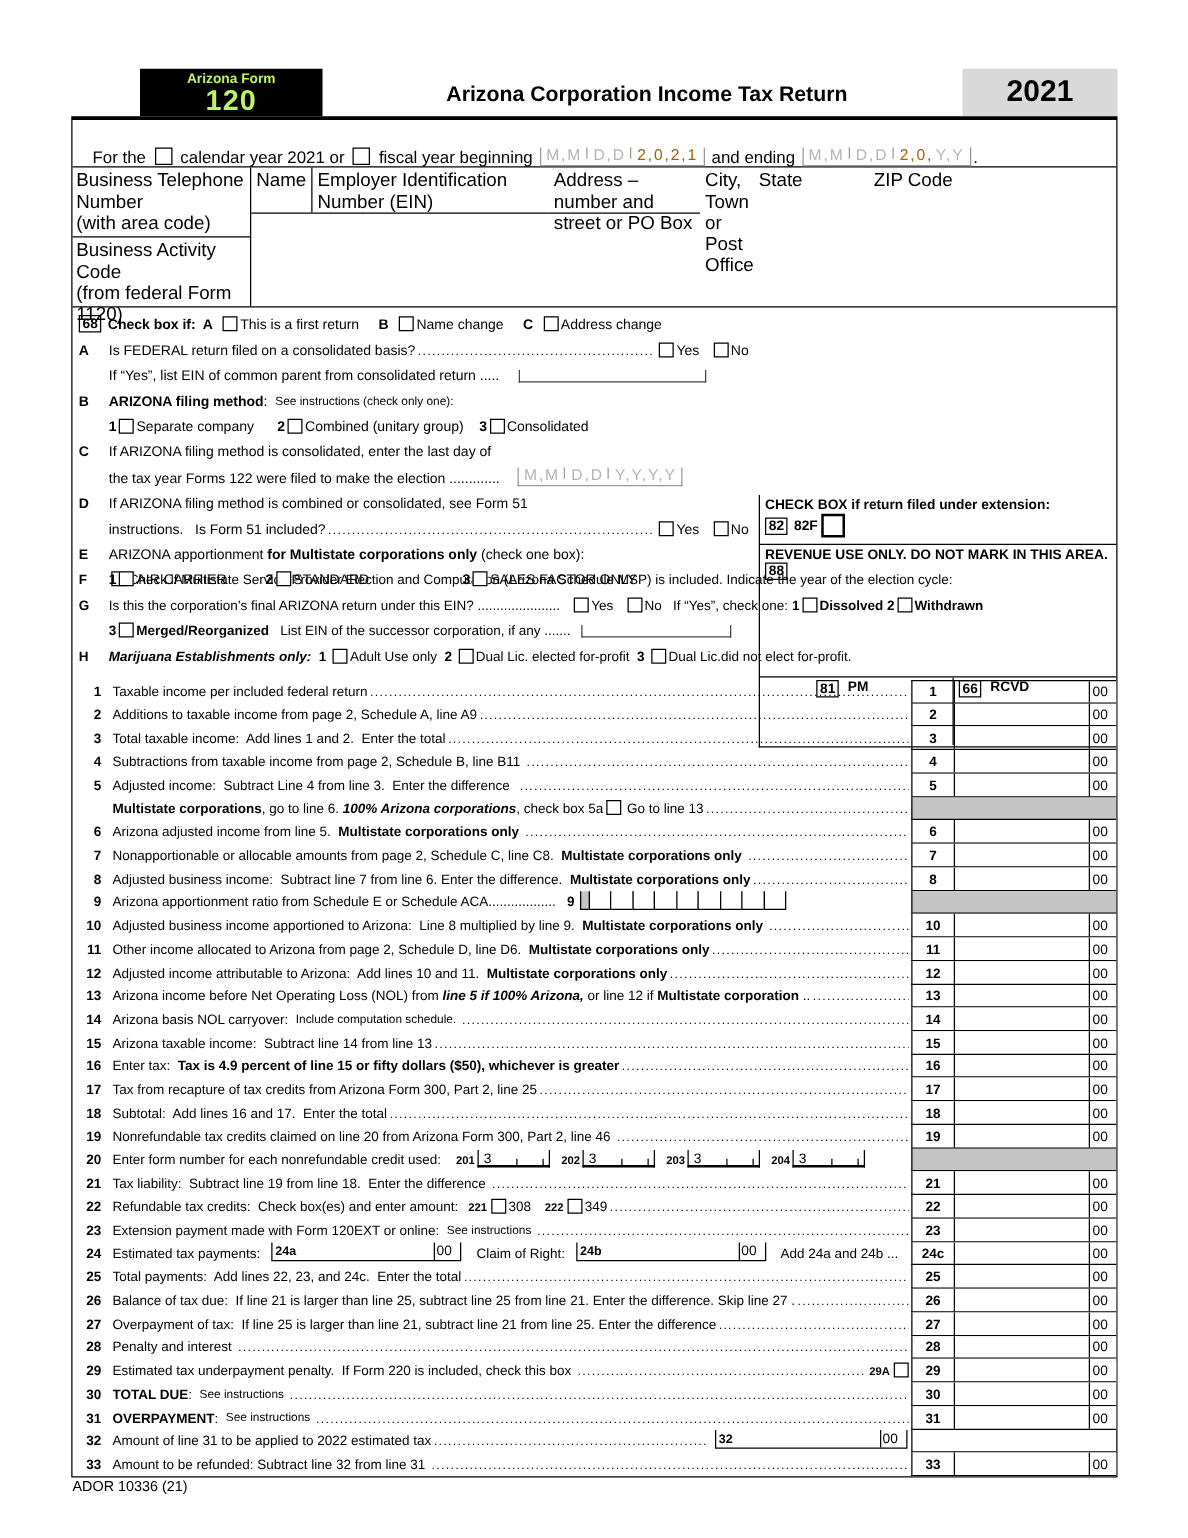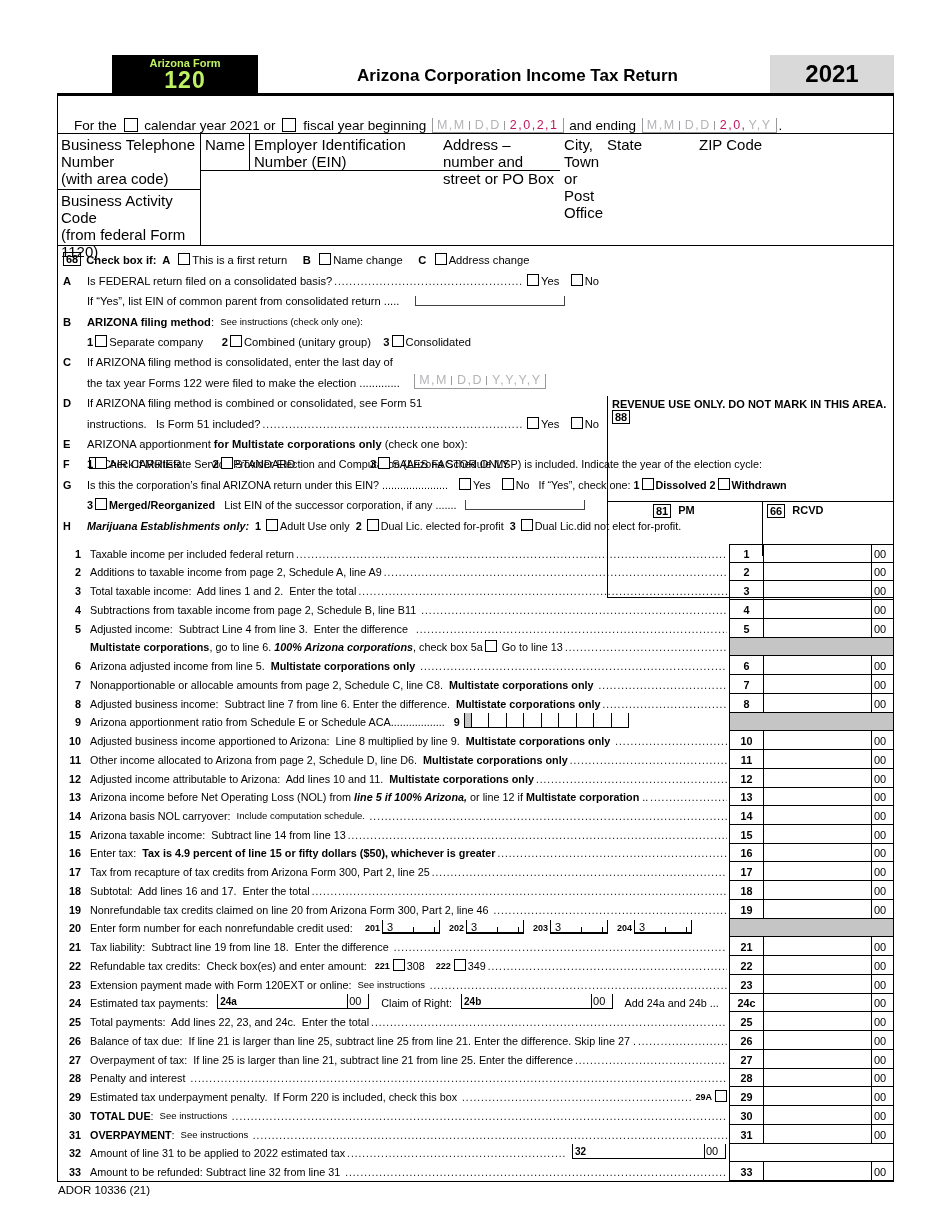--- a/index.html
+++ b/index.html
@@ -50,24 +50,24 @@
   .t{white-space:pre;}
   .b{font-weight:bold;}
   .bi{font-weight:bold;font-style:italic;}
   .sm{font-size:9.5px;padding-bottom:1px;}
   .smb{font-size:9px;font-weight:bold;padding:0 1px 1px 2px;}
   .lead{flex:1 0 8px;overflow:hidden;height:11px;position:relative;margin:0 2px;}
   .lead::after{content:"......................................................................................................................................................................................";
       position:absolute;bottom:0;left:0;font-size:10px;letter-spacing:1px;}
   .brk{display:inline-block;height:9px;border-left:1.5px solid #444;border-right:1.5px solid #444;
        border-bottom:1.5px solid #444;margin-bottom:1px;}
-  .comb{display:inline-flex;align-items:center;height:14px;border-left:1.5px solid #999;
+  .comb{display:inline-flex;align-items:flex-start;height:14px;border-left:1.5px solid #999;
         border-right:1.5px solid #999;border-bottom:1.8px solid #999;padding:0 3px;margin:0 2px;}
   .comb .ghost{color:var(--ghost,#b4b4b8);}
-  .comb .fill{color:#be185d;}
+  .comb .fill{color:#a16207;}
   .comb span{font-size:12.5px;letter-spacing:1.5px;line-height:13px;padding:0 1px;}
   .tick{border-left:1.5px solid #999;height:9px;margin:0 2px;}
   
   .rightbox{position:absolute;top:150px;right:0;width:286px;height:202px;box-sizing:border-box;
             border-left:1.5px solid #000;border-bottom:1.5px solid #000;font-size:11px;}
   .rb-ext{height:40px;box-sizing:border-box;border-bottom:1.5px solid #000;padding:2px 4px;}
   .rb-ext .hd{font-weight:bold;}
   .rb-ext .ln{display:flex;align-items:center;margin-top:1px;}
   .cb-lg{display:inline-block;width:15px;height:15px;border:2.2px solid #000;margin-left:3px;}
   .rb-rev{height:106px;box-sizing:border-box;border-bottom:1.5px solid #000;padding:2px 4px;}
@@ -143,20 +143,28 @@
         <div class="irow city">
           <div class="cell-city">City, Town or Post Office</div>
           <div class="cell-state">State</div>
           <div class="cell-zip">ZIP Code</div>
         </div>
       </div>
     </div>
 
     <div class="sec" id="sec">
       <div class="rightbox">
+        <div class="rb-ext">
+          <div class="hd">CHECK BOX if return filed under extension:</div>
+          <div class="ln">
+            <span class="badge">82</span>
+            <span class="b">82F</span>
+            <span class="cb-lg"></span>
+          </div>
+        </div>
         <div class="rb-rev">
           <div class="hd">REVENUE USE ONLY.  DO NOT MARK IN THIS AREA.</div>
           <span class="badge">88</span>
         </div>
         <div class="rb-pmrow">
           <div class="rb-pm">
             <span class="badge">81</span>
             <span class="b">PM</span>
           </div>
           <div class="rb-rcvd">

